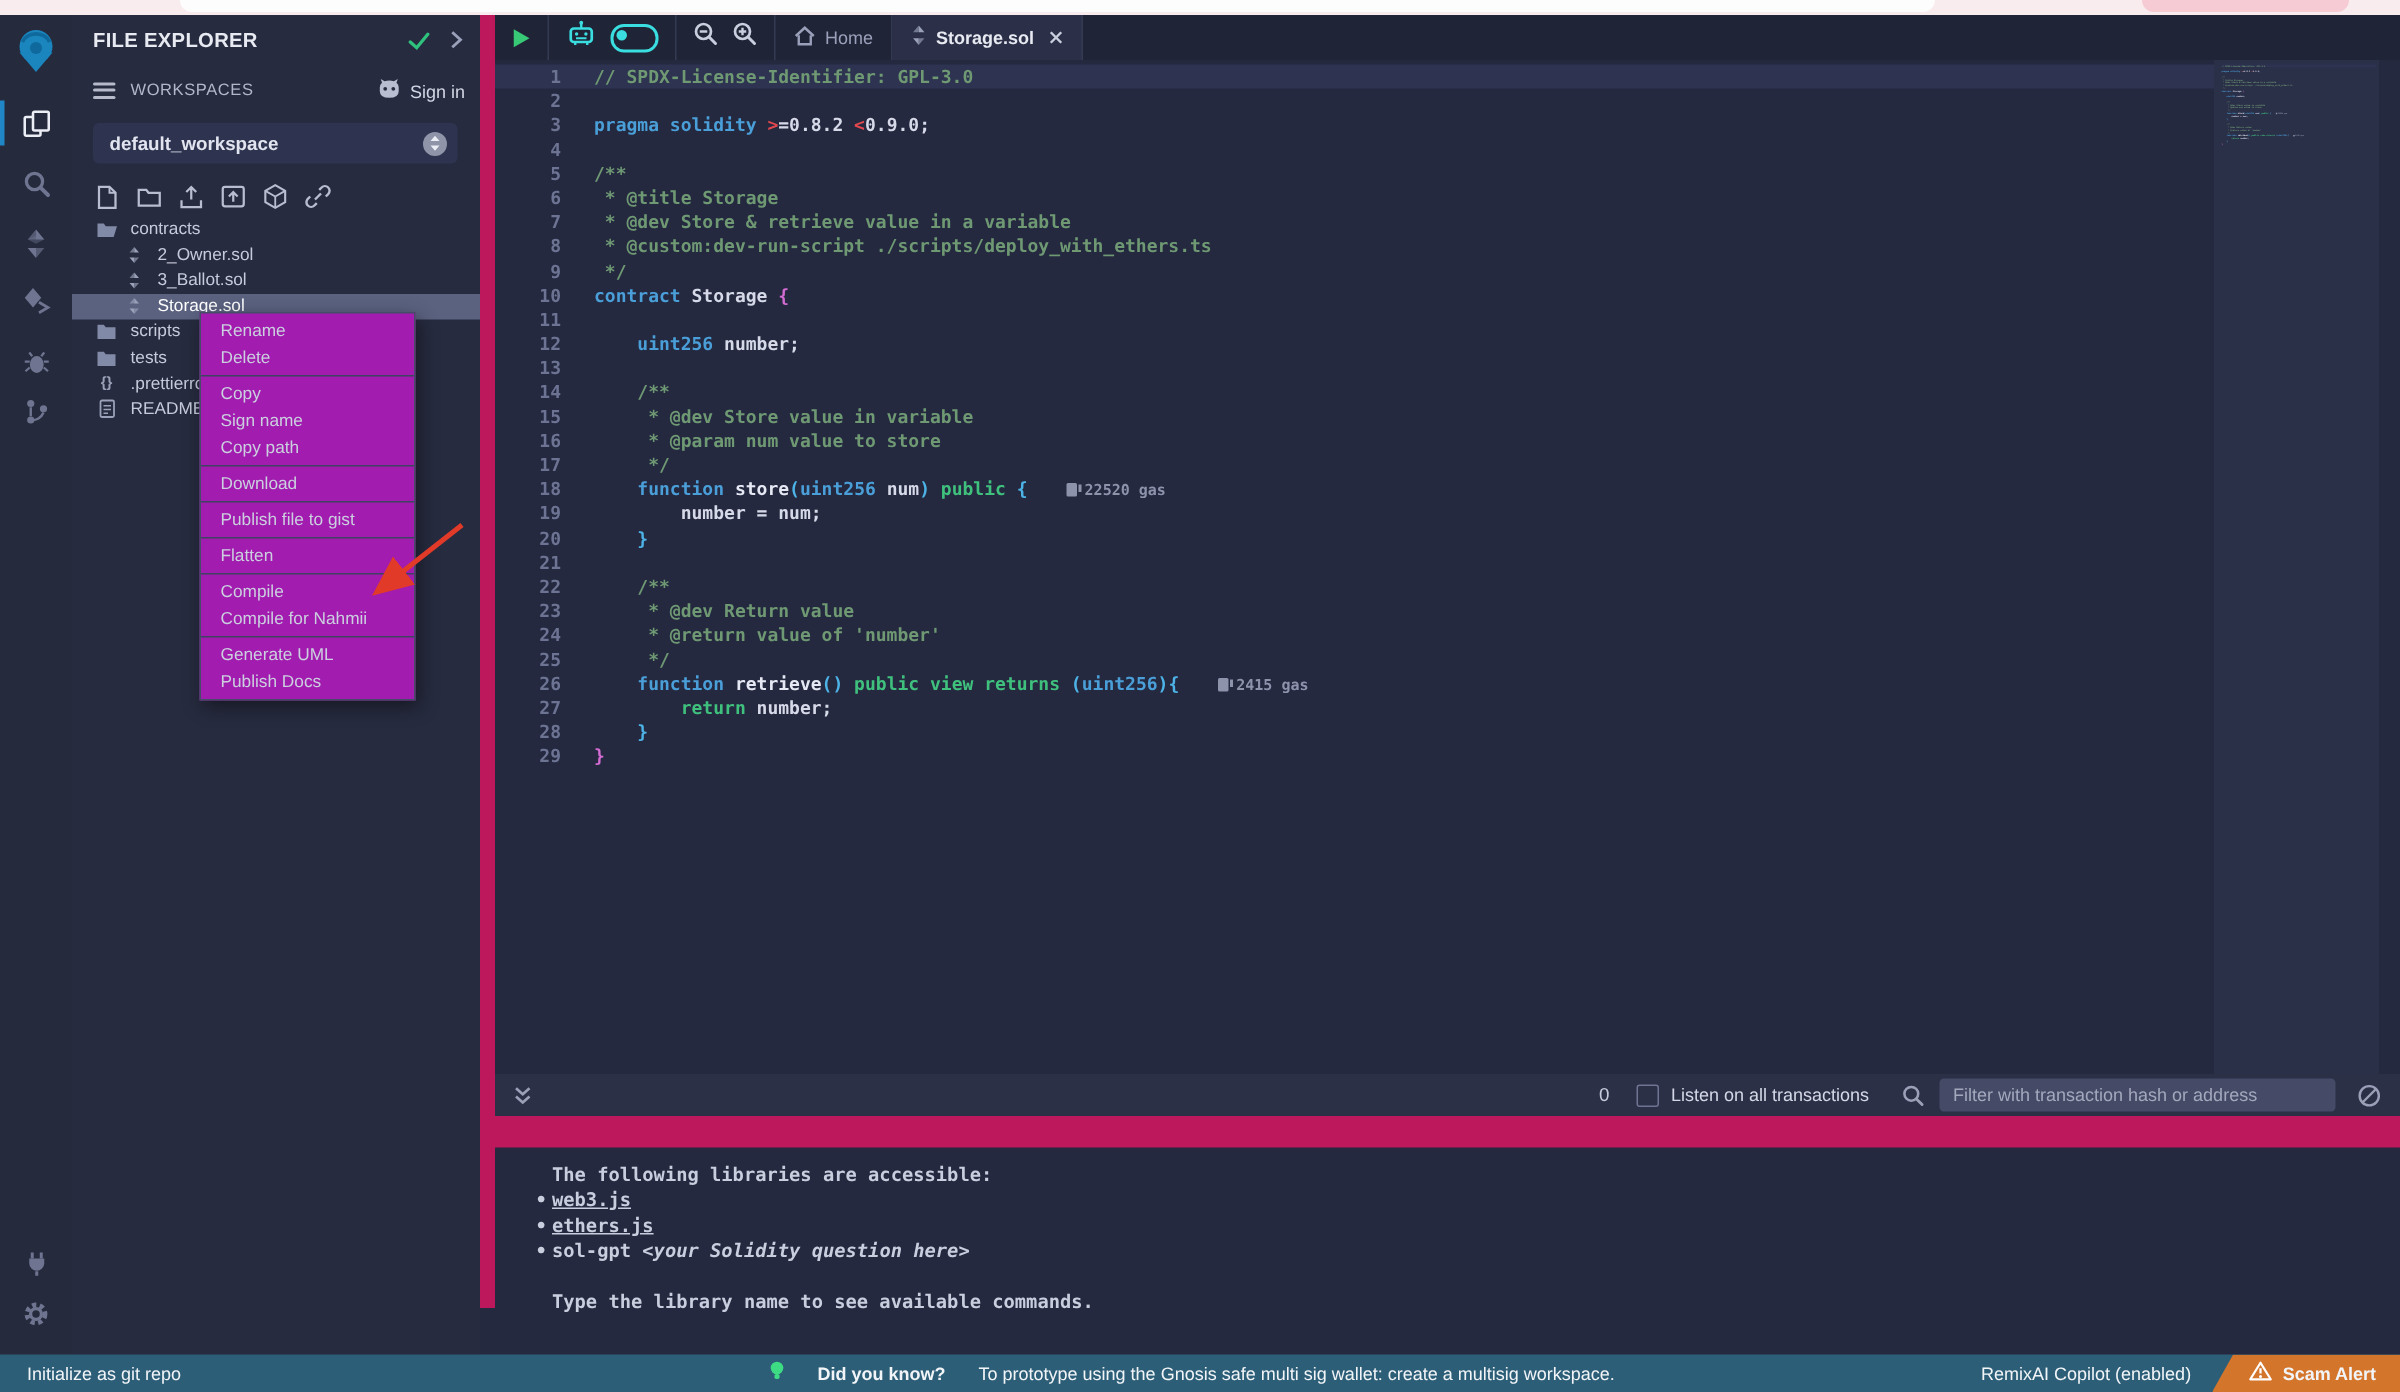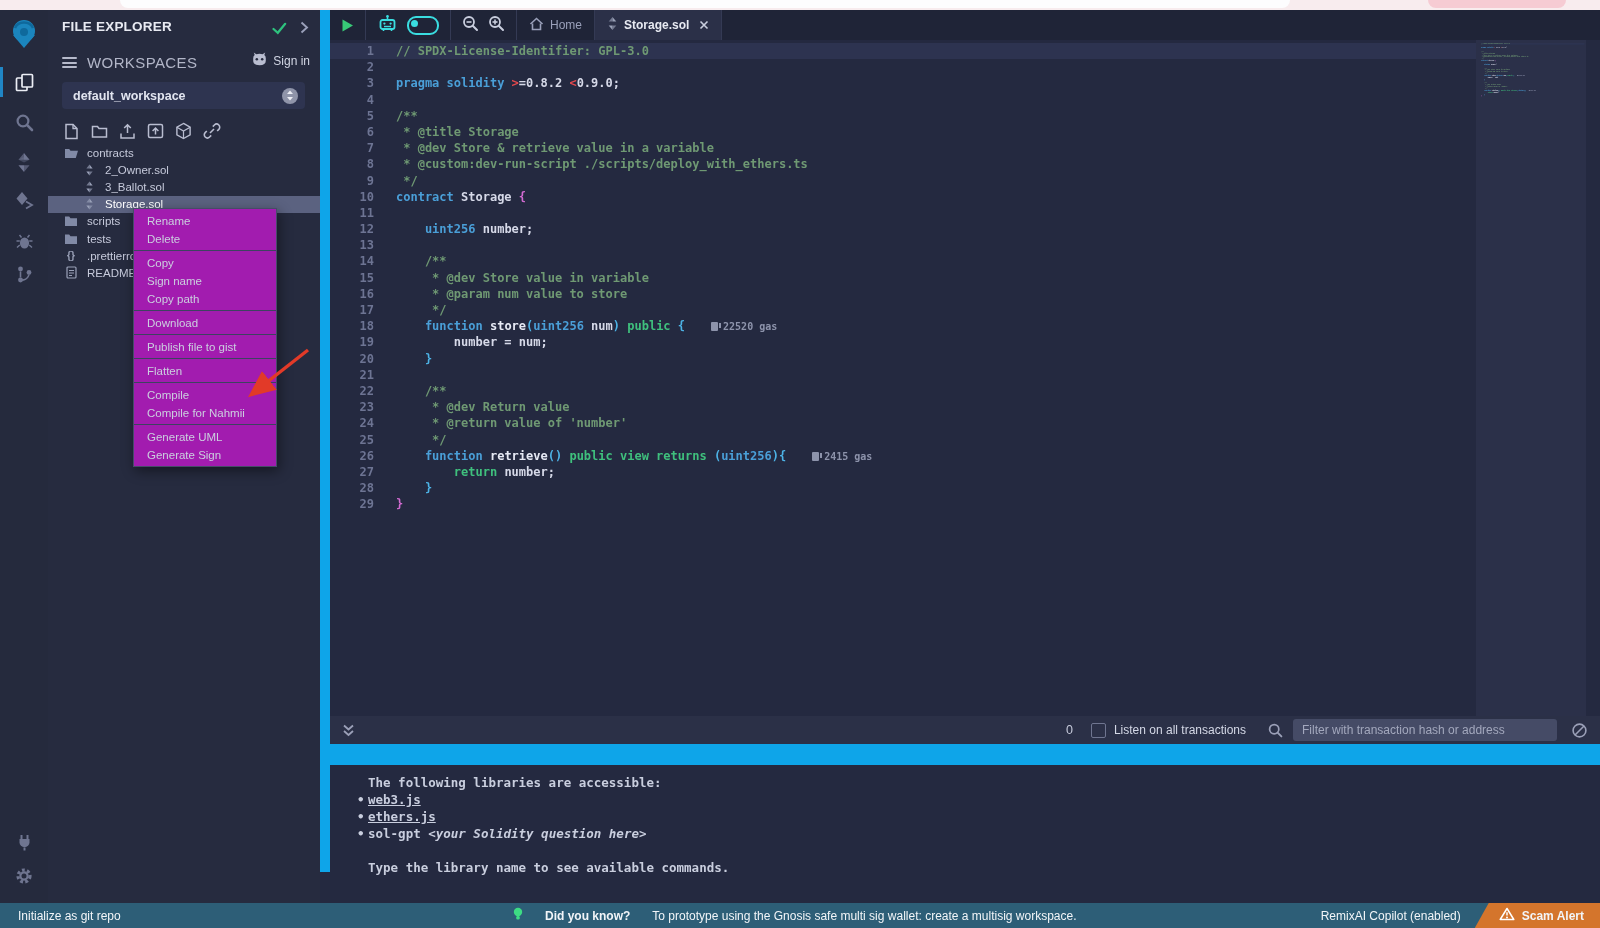--- a/index.html
+++ b/index.html
@@ -15,21 +15,21 @@
   .side-icon.active{color:#eceef5;}
   .side-icon.active::before{content:'';position:absolute;left:0;top:1px;bottom:1px;width:3px;background:#2086c5;}
   
   .file-panel{position:absolute;left:48px;top:10px;width:272px;height:893px;background:#262b3f;color:#c6cadb;z-index:3;}
   .fp-title{position:absolute;left:14px;top:9px;font-size:13.5px;font-weight:bold;color:#e8eaf2;letter-spacing:.2px;}
   .fp-check{position:absolute;left:224px;top:11px;}
   .fp-chev{position:absolute;left:252px;top:10px;}
   .fp-ws-row{position:absolute;left:14px;top:44px;display:flex;align-items:center;gap:10px;}
   .hamburger{width:15px;height:11px;display:flex;flex-direction:column;justify-content:space-between;cursor:pointer;}
   .hamburger i{display:block;height:2px;background:#b6bacb;border-radius:1px;}
-  .ws-label{font-size:15px;color:#b2b6c8;letter-spacing:.4px;}
+  .ws-label{font-size:11px;color:#b2b6c8;letter-spacing:.4px;}
   .signin{position:absolute;right:10px;top:42px;display:flex;align-items:center;gap:5px;font-size:12px;color:#d2d6e4;cursor:pointer;}
   .ws-select{position:absolute;left:14px;top:72px;width:243px;height:27px;background:#2e3450;border-radius:4px;display:flex;align-items:center;cursor:pointer;}
   .ws-select .name{margin-left:11px;font-size:12.5px;font-weight:600;color:#e2e5f0;}
   .ws-sort{position:absolute;right:7px;top:5.5px;width:16px;height:16px;border-radius:50%;background:#8f94a9;display:flex;align-items:center;justify-content:center;}
   .fe-actions{position:absolute;left:12px;top:110px;display:flex;gap:5px;}
   .fe-actions .act{width:23px;height:22px;display:flex;align-items:center;justify-content:center;color:#b9bdd0;cursor:pointer;}
   .file-tree{position:absolute;left:0;top:134px;width:272px;}
   .tree-row{position:relative;height:17.2px;display:flex;align-items:center;font-size:11.5px;color:#c6cadb;cursor:pointer;white-space:nowrap;}
   .tree-row.selected{background:#5b6280;color:#fff;}
   .tree-row .ticon{display:inline-flex;width:16px;justify-content:center;margin-right:8px;}
@@ -37,21 +37,21 @@
   .tree-row.d1{padding-left:33px;}
   .braces-glyph{font-size:10px;color:#9aa1b8;font-weight:bold;}
   
   .context-menu{position:absolute;left:133px;top:208px;width:142px;background:#a21caf;border:1px solid #464c68;
                 box-shadow:2px 4px 12px rgba(0,0,0,.45);z-index:50;font-size:11.5px;color:#cbcfdf;}
   .menu-group{padding:2.5px 0;border-bottom:1px solid #3d4360;}
   .menu-group:last-child{border-bottom:none;}
   .menu-item{padding:2px 13px;line-height:14px;cursor:pointer;}
   .red-arrow{position:absolute;left:238px;top:344px;z-index:60;pointer-events:none;}
   
-  .main{position:absolute;left:320px;top:10px;width:1280px;height:862px;background:#0ea5e9;z-index:2;}
+  .main{position:absolute;left:320px;top:10px;width:1280px;height:862px;background:#be185d;z-index:2;}
   .tab-bar{position:absolute;left:10px;top:0;right:0;height:30px;background:#1f2437;display:flex;align-items:stretch;}
   .tb-block{display:flex;align-items:center;justify-content:center;gap:9px;border-right:1px solid #343a54;padding:0 11px;cursor:pointer;}
   .toggle{width:28px;height:15px;border:2px solid #3adde0;border-radius:9px;position:relative;}
   .toggle .knob{position:absolute;left:2px;top:2px;width:7px;height:7px;border-radius:50%;background:#3adde0;}
   .tab{display:flex;align-items:center;gap:6px;padding:0 12px;font-size:12px;color:#9aa0ba;border-right:1px solid #343a54;cursor:pointer;}
   .tab.active{background:#2b3048;color:#e8eaf2;font-weight:600;}
   .tab .close{display:inline-flex;margin-left:4px;}
   
   .editor{position:absolute;left:10px;top:30px;width:1270px;height:676px;background:#242940;overflow:hidden;}
   .code{position:relative;padding-top:3px;font-family:"DejaVu Sans Mono",monospace;font-size:12px;font-weight:600;line-height:16.2px;white-space:pre;}
@@ -348,21 +348,21 @@
       </div>
       <div class="menu-group">
         <div class="menu-item">Flatten</div>
       </div>
       <div class="menu-group">
         <div class="menu-item">Compile</div>
         <div class="menu-item">Compile for Nahmii</div>
       </div>
       <div class="menu-group">
         <div class="menu-item">Generate UML</div>
-        <div class="menu-item">Generate Sign</div>
+        <div class="menu-item">Publish Docs</div>
       </div>
     </div>
   <div class="red-arrow">
     <svg width="78" height="64">
       <defs>
           <marker id="ah" markerWidth="9" markerHeight="9" refX="6.5" refY="3.5" orient="auto">
             <path d="M0,0 L8,3.5 L0,7 Z" fill="#e23a28"></path>
           </marker>
         </defs>
       <line x1="70" y1="6" x2="14" y2="50" stroke="#e23a28" stroke-width="3.4" marker-end="url(#ah)"></line>

